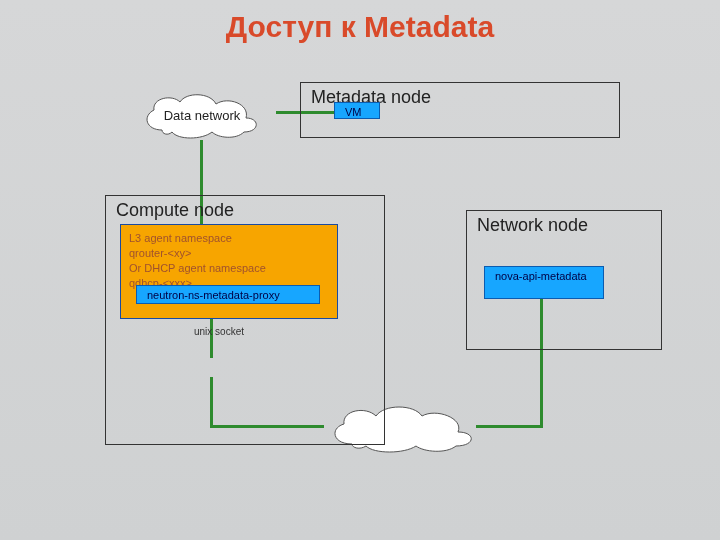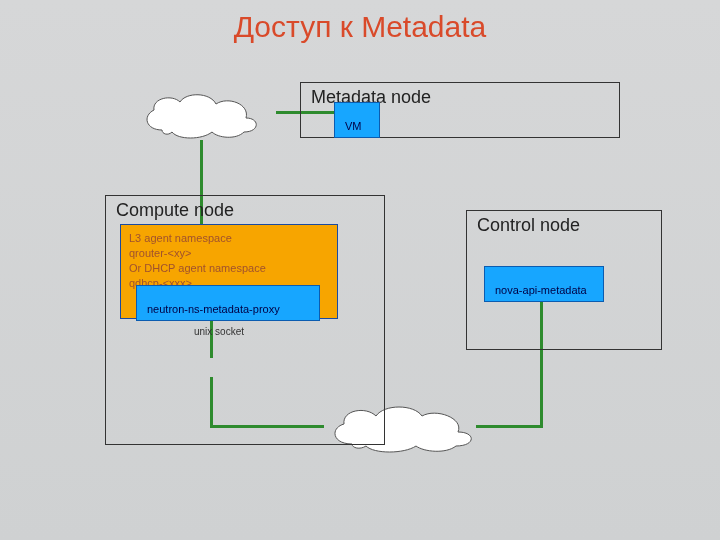--- a/index.html
+++ b/index.html
@@ -1,36 +1,36 @@
 <!DOCTYPE html>
 <html><head>
 <meta charset="utf-8">
 <style>
   html,body{margin:0;padding:0;width:720px;height:540px;background:#e8e8e8;font-family:"Segoe UI",Arial,sans-serif;overflow:hidden}
   .slide{position:relative;width:720px;height:540px;background:linear-gradient(180deg,#d6d7d8 0%,#cfd1d2 100%);box-sizing:border-box}
-  .title{position:absolute;top:10px;left:0;width:100%;text-align:center;color:#d94a2a;font-size:30px;font-weight:400}
+  .title{position:absolute;top:10px;left:0;width:100%;text-align:center;color:#d94a2a;font-size:30px;font-weight:700}
   .node-box{position:absolute;border:1px solid #333;background:transparent;box-sizing:border-box}
   .node-title{position:absolute;top:4px;left:10px;font-size:18px;color:#222}
   .agent-box{position:absolute;background:#f7a500;border:1.5px solid #1a4aa0;box-sizing:border-box;padding:6px 8px;color:#a0522d;font-size:11px;line-height:1.35}
-  .blue-chip{position:absolute;background:#17a6ff;border:1px solid #0b5cb0;padding:17px 10px;font-size:11px;color:#004;white-space:nowrap;box-sizing:border-box}
+  .blue-chip{position:absolute;background:#17a6ff;border:1px solid #0b5cb0;padding:3px 10px;font-size:11px;color:#004;white-space:nowrap;box-sizing:border-box}
   .small-label{position:absolute;font-size:10px;color:#333}
   .conn{position:absolute;background:#2e8b2e}
   .conn-h{height:3px}
   .conn-v{width:3px}
   .cloud{position:absolute;}
   .cloud svg{width:100%;height:100%}
   .cloud-label{position:absolute;left:0;top:50%;width:100%;text-align:center;transform:translateY(-50%);font-size:13px;color:#222}
   
   #compute{left:300px;top:82px;width:320px;height:56px}
   #network{left:105px;top:195px;width:280px;height:250px}
   #control{left:466px;top:210px;width:196px;height:140px}
   #agent{left:120px;top:224px;width:218px;height:95px}
   #proxy{left:136px;top:285px;width:184px;height:19px}
   #nm-agent{left:136px;top:358px;width:152px;height:19px}
-  #nova-meta{left:484px;top:266px;width:120px;height:21px}
+  #nova-meta{left:484px;top:266px;width:120px;height:33px}
   #vm{left:334px;top:102px;width:46px;height:17px;font-size:11px}
   #unix{left:194px;top:326px}
   
   #cloud-data{left:132px;top:86px;width:140px;height:58px}
   #cloud-mgmt{left:318px;top:398px;width:168px;height:60px}
   
   #c1{left:276px;top:111px;width:58px}   
   #c2{left:200px;top:140px;height:84px}  
   #c3{left:210px;top:313px;height:45px}  
   #c4{left:210px;top:377px;height:48px}  
@@ -50,20 +50,21 @@
   <div id="c3" class="conn conn-v"></div>
   <div id="c4" class="conn conn-v"></div>
   <div id="c5" class="conn conn-h"></div>
   <div id="c6" class="conn conn-h"></div>
   <div id="c7" class="conn conn-v"></div>
 
   <div id="cloud-data" class="cloud">
     <svg viewBox="0 0 140 58">
       <path d="M30 44 C14 44 10 30 22 24 C20 12 40 8 48 16 C54 6 78 6 84 18 C96 10 118 18 114 32 C128 32 128 46 112 46 C104 54 86 52 80 46 C70 54 46 54 40 46 C36 50 30 48 30 44 Z" fill="#ffffff" stroke="#555" stroke-width="1"></path>
     </svg>
+    <div class="cloud-label">Data network</div>
   </div>
 
   <div id="cloud-mgmt" class="cloud">
     <svg viewBox="0 0 168 60">
       <path d="M34 46 C14 46 12 30 26 26 C24 12 48 8 58 18 C66 6 96 6 104 18 C118 10 146 20 140 34 C158 34 158 48 138 48 C128 56 106 54 98 48 C86 56 56 56 48 48 C42 52 34 50 34 46 Z" fill="#ffffff" stroke="#555" stroke-width="1"></path>
     </svg>
   </div>
 
   <div id="compute" class="node-box">
     <div class="node-title">Metadata node</div>
@@ -76,17 +77,17 @@
   <div id="agent" class="agent-box">
     <div style="white-space:pre-line">L3 agent namespace
 qrouter-&lt;xy&gt;
 Or DHCP agent namespace
 qdhcp-&lt;xxx&gt;</div>
   </div>
   <div id="proxy" class="blue-chip">neutron-ns-metadata-proxy</div>
   <div id="unix" class="small-label">unix socket</div>
 
   <div id="control" class="node-box">
-    <div class="node-title">Control node</div>
+    <div class="node-title">Network node</div>
   </div>
   <div id="nova-meta" class="blue-chip">nova-api-metadata</div>
 
 </div>
 
 </body></html>

